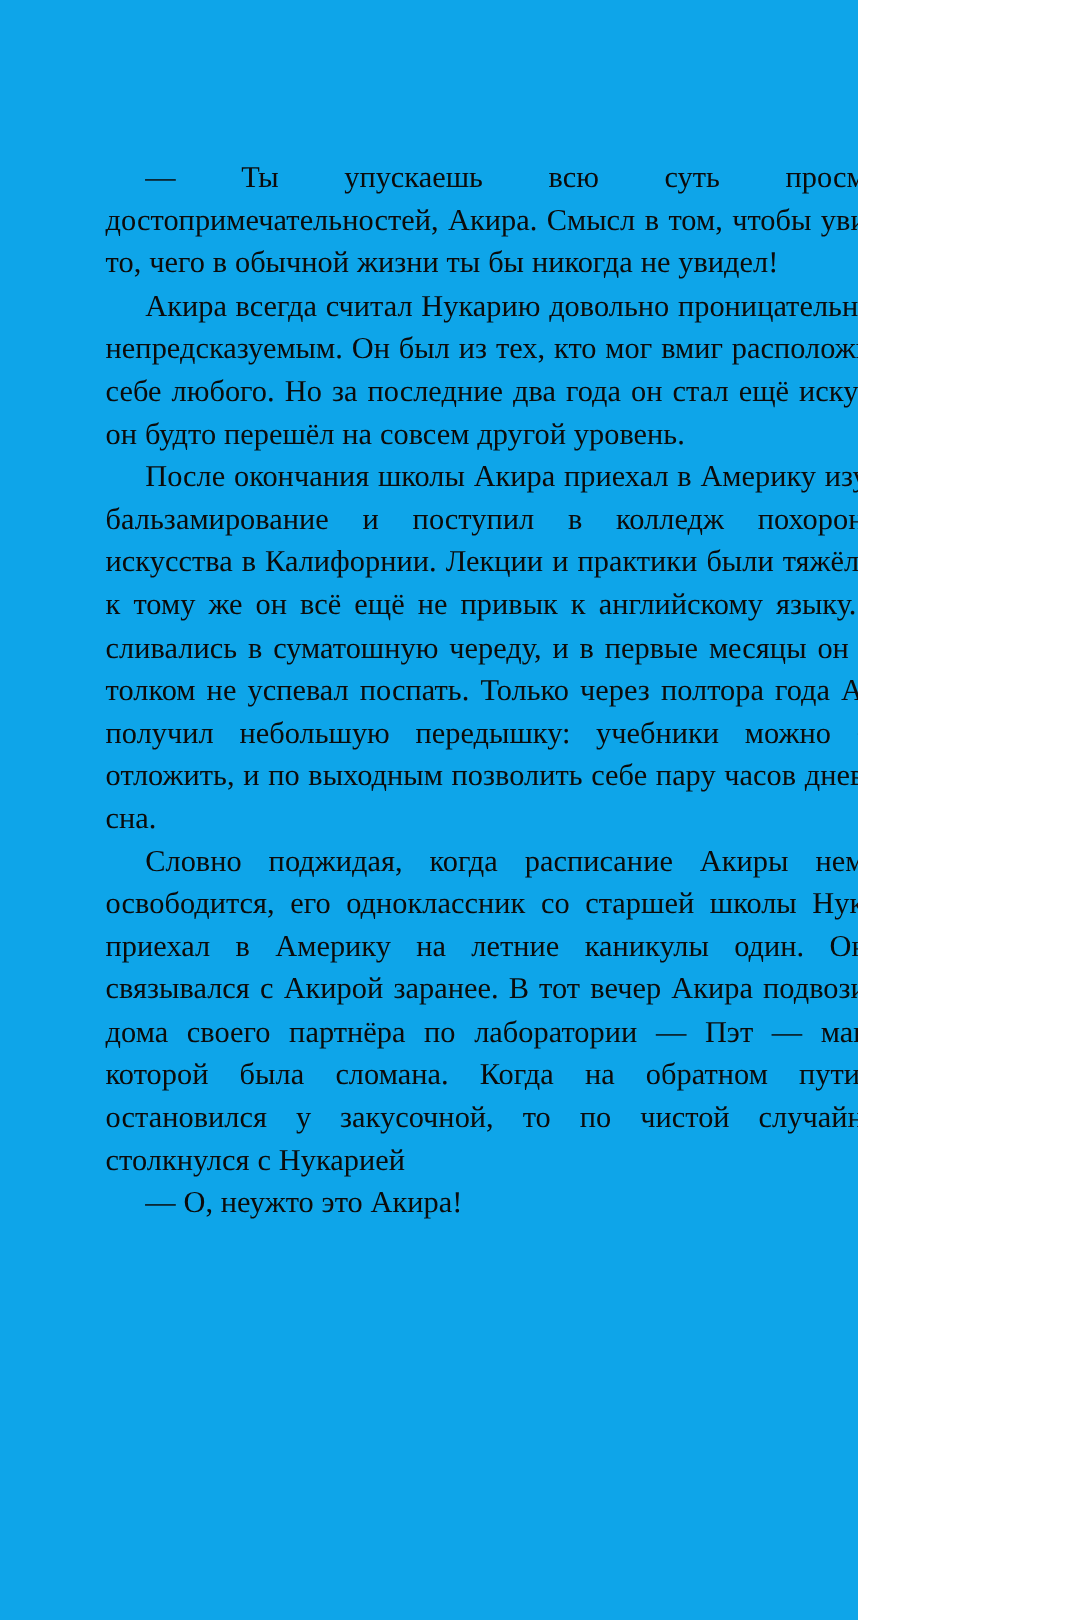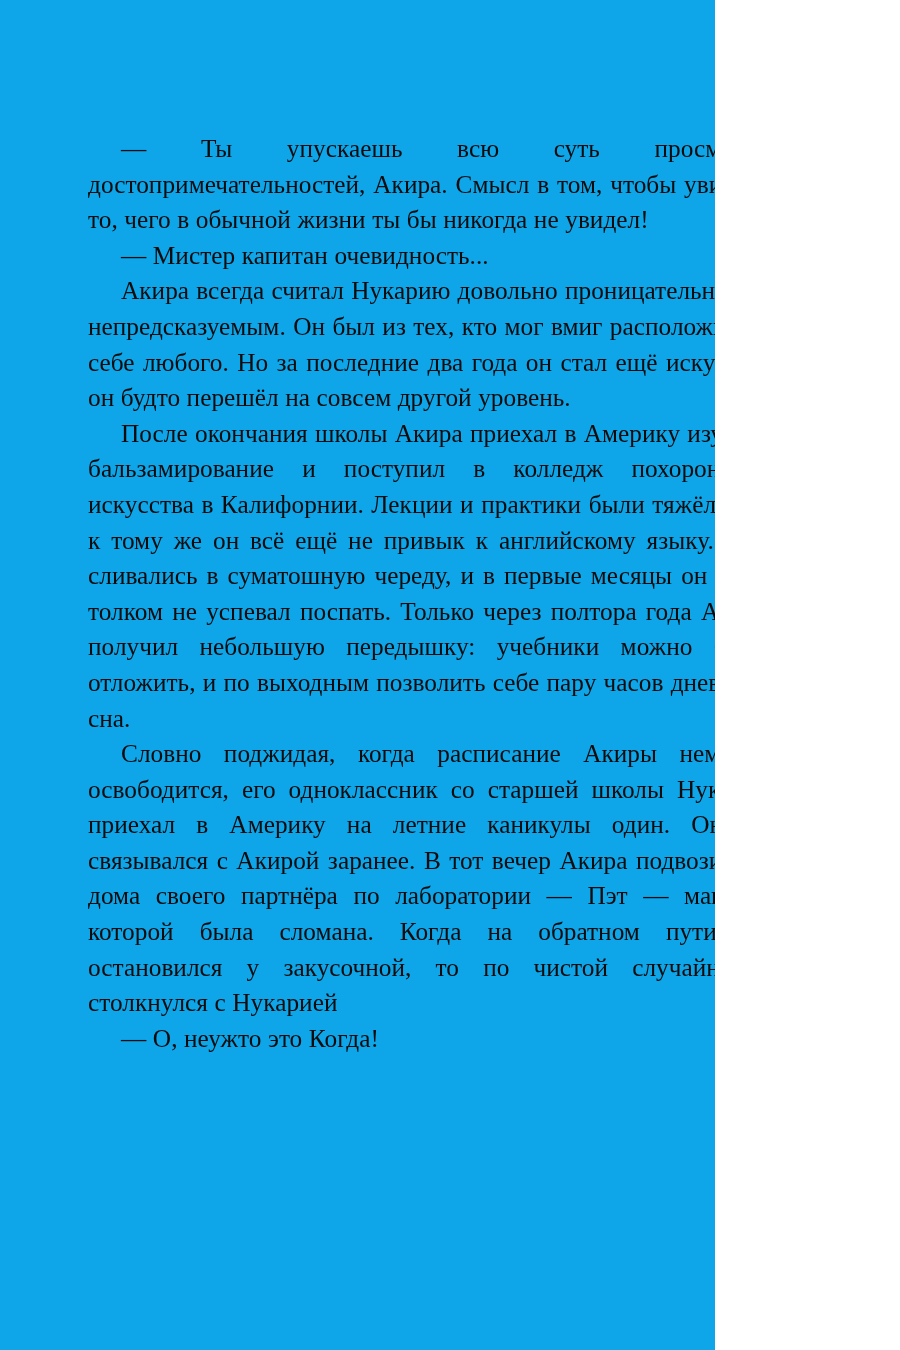--- a/index.html
+++ b/index.html
@@ -60,25 +60,24 @@
     overflow: visible;
   }
 </style>
 </head>
 <body>
 
 <div class="page">
 
   <div class="text-column">
     <p class="para">— Ты упускаешь всю суть просмотра достопримечательностей, Акира. Смысл в том, чтобы увидеть то, чего в обычной жизни ты бы никогда не увидел!</p>
-    <p class="para last-line-flush">— Мистер капитан очевидность...</p>
     <p class="para">Акира всегда считал Нукарию довольно проницательным и непредсказуемым. Он был из тех, кто мог вмиг расположить к себе любого. Но за последние два года он стал ещё искуснее, он будто перешёл на совсем другой уровень.</p>
     <p class="para">После окончания школы Акира приехал в Америку изучать бальзамирование и поступил в колледж похоронного искусства в Калифорнии. Лекции и практики были тяжёлыми, к тому же он всё ещё не привык к английскому языку. Дни сливались в суматошную череду, и в первые месяцы он даже толком не успевал поспать. Только через полтора года Акира получил небольшую передышку: учебники можно было отложить, и по выходным позволить себе пару часов дневного сна.</p>
     <p class="para">Словно поджидая, когда расписание Акиры немного освободится, его одноклассник со старшей школы Нукария приехал в Америку на летние каникулы один. Он не связывался с Акирой заранее. В тот вечер Акира подвозил до дома своего партнёра по лаборатории — Пэт — машина которой была сломана. Когда на обратном пути он остановился у закусочной, то по чистой случайности столкнулся с Нукарией</p>
-    <p class="para last-line-flush">— О, неужто это Когда!</p>
+    <p class="para last-line-flush">— О, неужто это Акира!</p>
   </div>
 
   <div class="ornament-rule">
     <svg viewBox="0 0 140 1240" xmlns="http://www.w3.org/2000/svg">
       <g fill="none" stroke="#111111" stroke-linecap="round">
 
         <g>
 
           <path d="M 82 92
                    C 96 72, 126 72, 134 90

